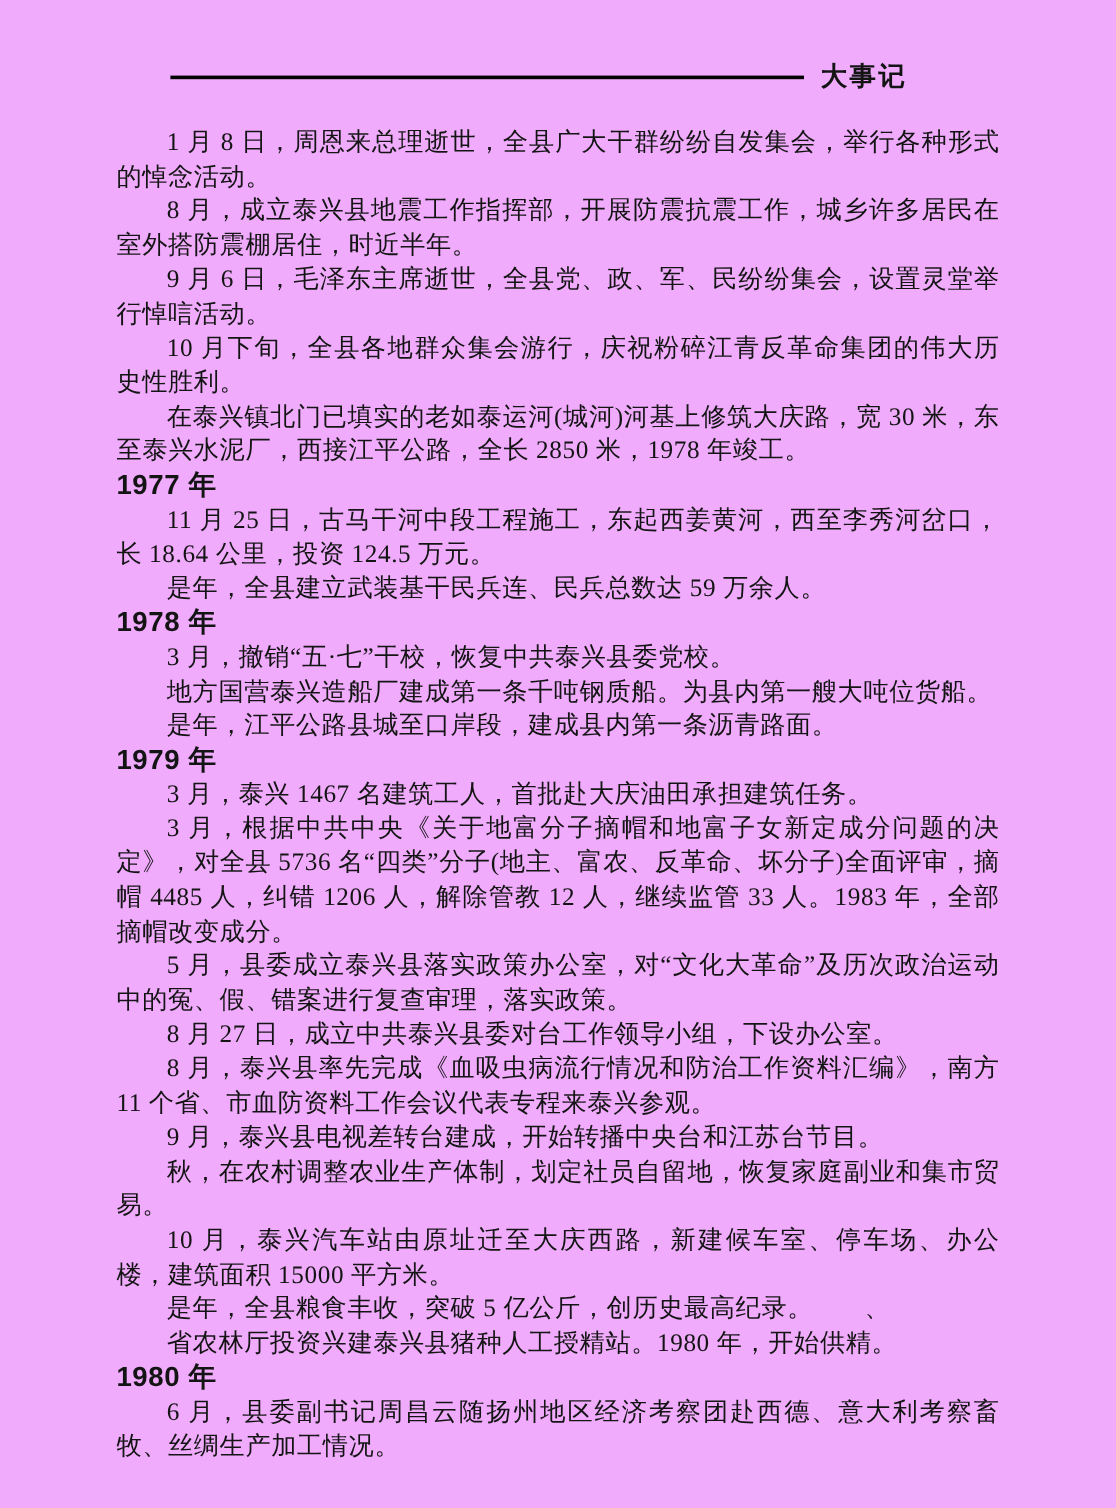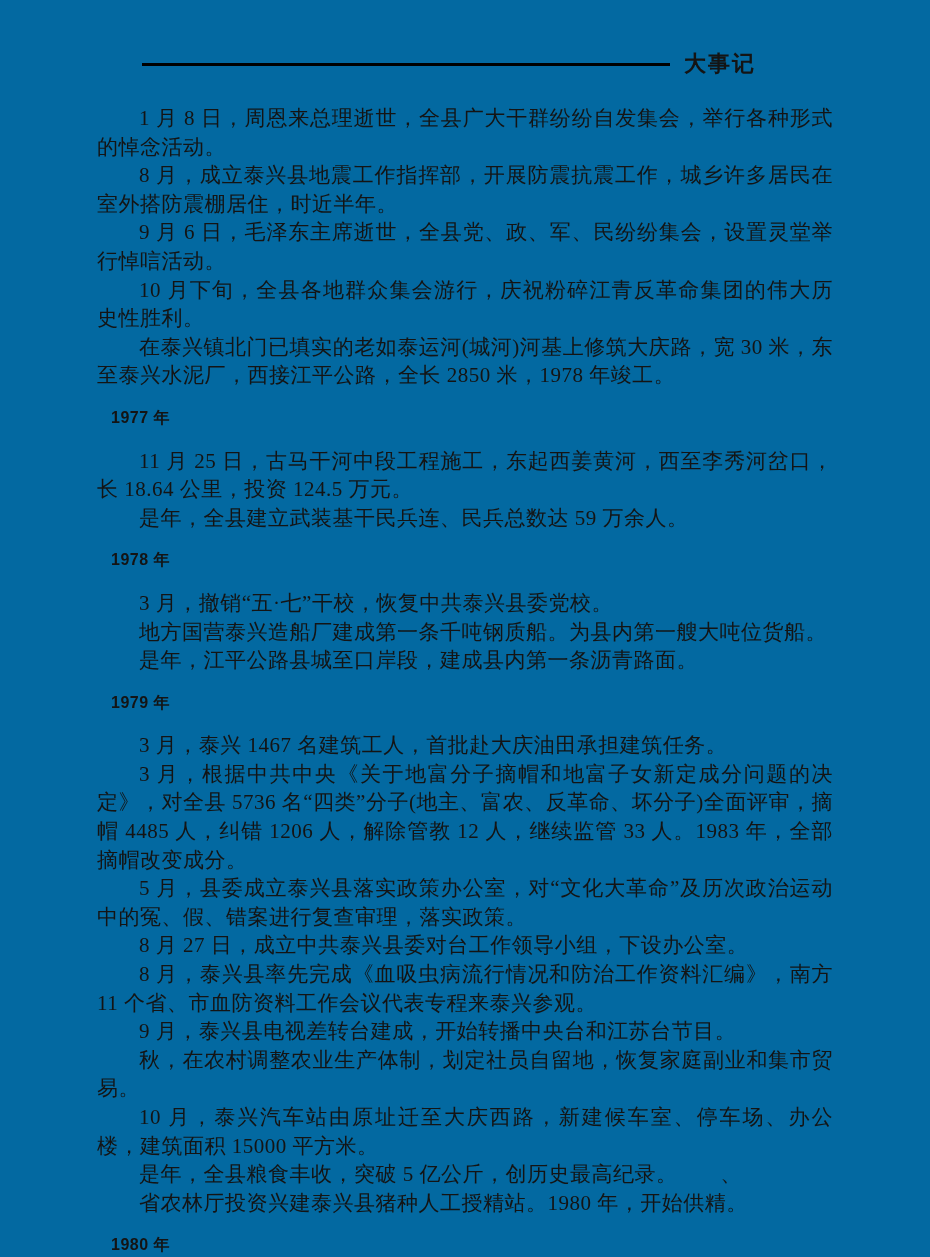--- a/index.html
+++ b/index.html
@@ -4,21 +4,21 @@
 <style>
   html, body {
     margin: 0;
     padding: 0;
     background: #ffffff;
   }
   .page {
     position: relative;
     width: 930px;
     height: 1257px;
-    background: #0369a1;
+    background: #f0abfc;
     overflow: hidden;
     font-family: "Liberation Serif", "DejaVu Serif", serif;
     color: #141414;
   }
   .text-block {
     position: absolute;
     left: 97px;
     top: 50px;
     width: 736px;
   }
@@ -47,22 +47,22 @@
     font-size: 21px;
     line-height: 28.6px;
     text-align: justify;
     letter-spacing: 0.5px;
   }
   .chronicle-body p.event {
     margin: 0;
     text-indent: 2em;
   }
   .chronicle-body h2.year {
-    margin: 14px;
-    font-size: 16px;
+    margin: 0;
+    font-size: 23px;
     line-height: 28.6px;
     font-weight: bold;
     font-family: "Liberation Sans", "DejaVu Sans", sans-serif;
     letter-spacing: 0.5px;
   }
 </style>
 </head>
 <body>
 
 <div class="page">

